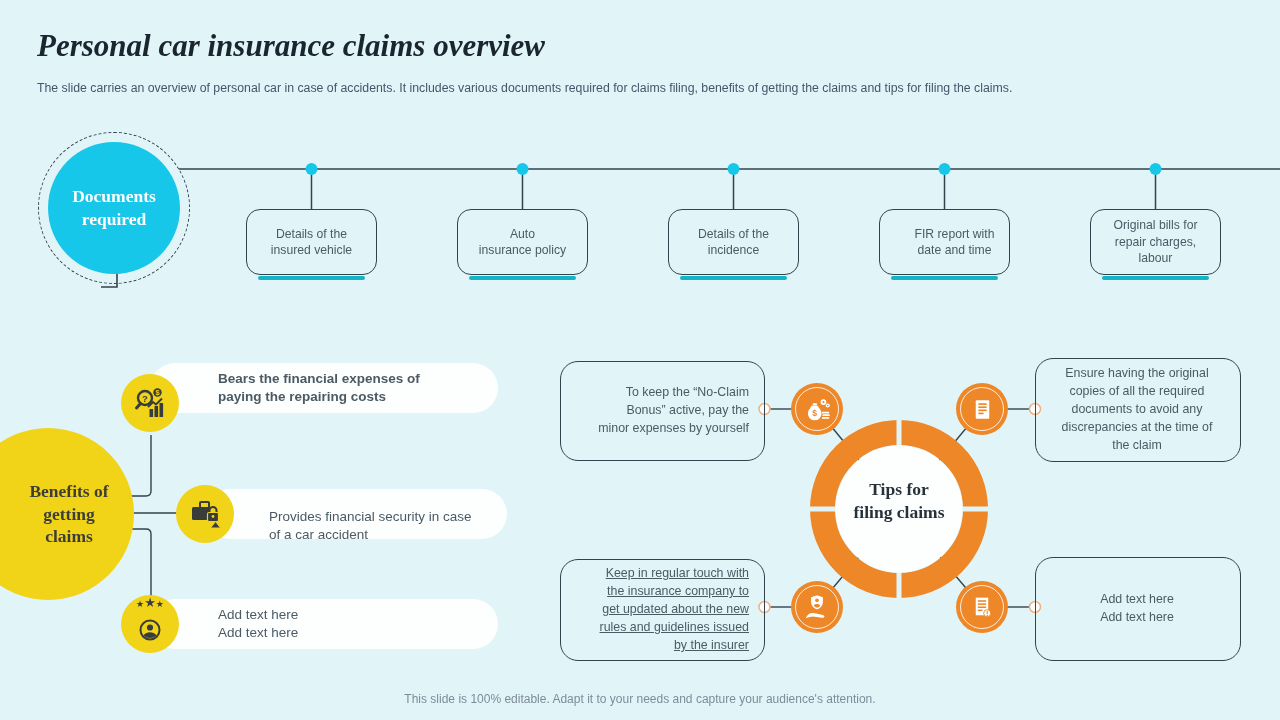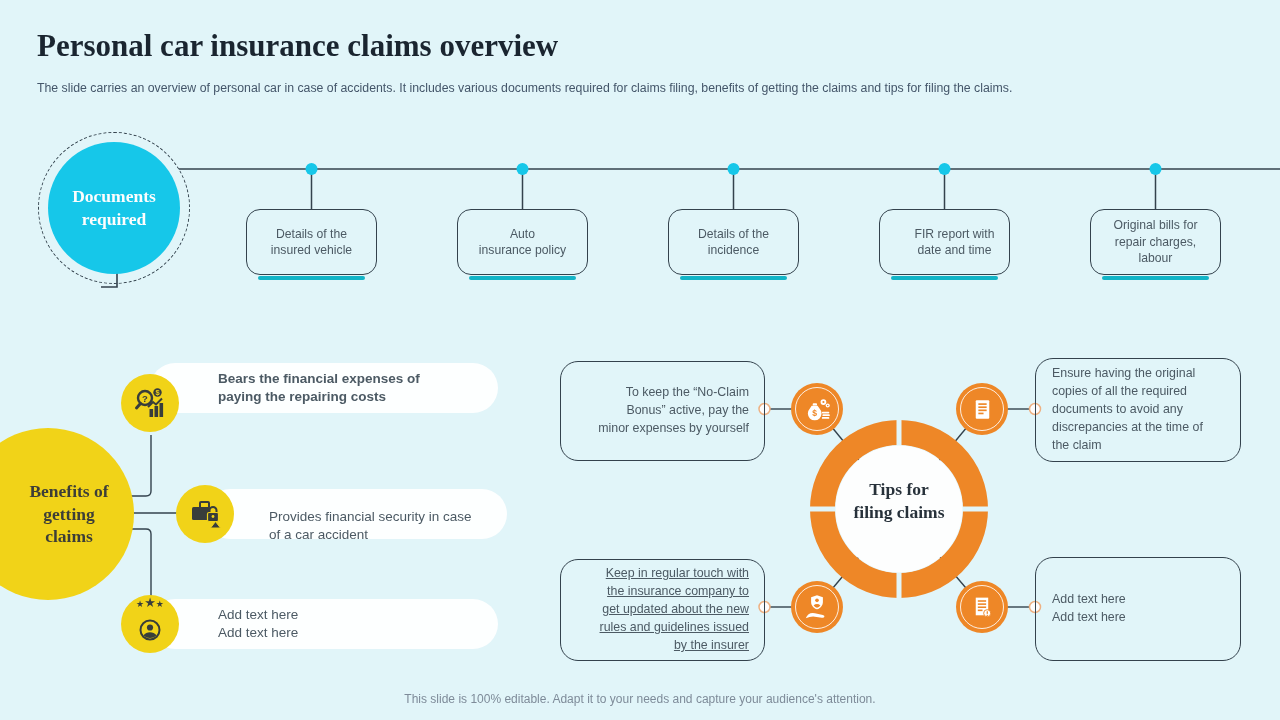--- a/index.html
+++ b/index.html
@@ -1,21 +1,21 @@
 <!DOCTYPE html>
 <html><head>
 <meta charset="utf-8">
 <style>
   * { margin:0; padding:0; box-sizing:border-box; }
   body { width:1280px; height:720px; overflow:hidden; background:#e1f5f9; font-family:"Liberation Sans", sans-serif; }
   #slide { position:relative; width:1280px; height:720px; background:#e1f5f9; }
   .preline { white-space:pre-line; }
 
   
-  .title { position:absolute; left:37px; top:28px; font-family:"Liberation Serif", serif; font-weight:700; font-size:31px; color:#1a2530; }
+  .title { position:absolute; left:37px; top:28px; font-family:"Liberation Serif", serif; font-weight:700; font-size:31px; color:#1a2530;font-style:italic; }
   .subtitle { position:absolute; left:37px; top:81px; font-size:12.3px; color:#44566a; }
 
   
   #lines { position:absolute; left:0; top:0; z-index:1; pointer-events:none; }
 
   
   .doc-hub-ring { position:absolute; left:38px; top:132px; width:152px; height:152px; border:1.6px dashed #33424d; border-radius:50%; z-index:2; }
   .doc-hub { position:absolute; left:48px; top:142px; width:132px; height:132px; border-radius:50%; background:#16c7e9; display:flex; align-items:center; justify-content:center; text-align:center; color:#fdfdfd; font-family:"Liberation Serif", serif; font-weight:700; font-size:17.5px; line-height:1.3; z-index:3; }
   .doc-box { position:absolute; top:209px; width:131px; height:66px; border:1.5px solid #33424d; border-radius:14px; display:flex; align-items:center; justify-content:center; text-align:center; font-size:12.2px; color:#4c5a64; line-height:1.35; z-index:2; padding:4px; }
   .doc-underline { position:absolute; left:11px; right:11px; bottom:-6px; height:4.5px; background:#13b4c7; border-radius:2px; filter:blur(0.5px); }
@@ -23,21 +23,21 @@
   
   .ben-hub { position:absolute; left:-38px; top:428px; width:172px; height:172px; border-radius:50%; background:#f1d318; display:flex; align-items:center; justify-content:center; text-align:center; padding-left:42px; font-family:"Liberation Serif", serif; font-weight:700; font-size:17.5px; line-height:1.3; color:#3d3e38; z-index:3; }
   .ben-pill { position:absolute; height:50px; background:rgba(255,255,255,0.93); border-radius:25px; display:flex; align-items:center; z-index:2; font-size:13.5px; color:#4c5a64; line-height:1.35; }
   .ben-icon { position:absolute; width:58px; height:58px; border-radius:50%; background:#f1d318; display:flex; align-items:center; justify-content:center; z-index:3; }
   .stars { position:absolute; top:1px; left:0; right:0; text-align:center; color:#383d3b; font-size:9px; letter-spacing:0; line-height:1; z-index:4; }
   .stars .big { font-size:13px; }
 
   
   .tip-box { position:absolute; border:1.4px solid #33424d; border-radius:18px; display:flex; align-items:center; font-size:12.4px; color:#4c5a64; line-height:1.45; z-index:2; }
   .tip-box.r { justify-content:flex-end; text-align:right; padding:6px 15px 6px 34px; }
-  .tip-box.l { justify-content:flex-start; text-align:left; padding:6px 18px 6px 16px; }
+  .tip-box.l { justify-content:flex-start; text-align:center; padding:6px 18px 6px 16px; }
   .tip-icon { position:absolute; width:52px; height:52px; border-radius:50%; background:#ee8727; display:flex; align-items:center; justify-content:center; z-index:3; }
   .tip-icon .ring { position:absolute; inset:4px; border:1.3px solid rgba(255,255,255,0.85); border-radius:50%; }
   .tips-center { position:absolute; left:835px; top:478px; width:128px; height:62px; display:flex; align-items:flex-start; justify-content:center; text-align:center; font-family:"Liberation Serif", serif; font-weight:700; font-size:17.5px; line-height:1.3; color:#27313a; z-index:3; }
 
   .footer { position:absolute; left:0; right:0; top:692px; text-align:center; font-size:12px; color:#7e8b99; }
 </style>
 </head>
 <body>
 
 <div id="slide">

